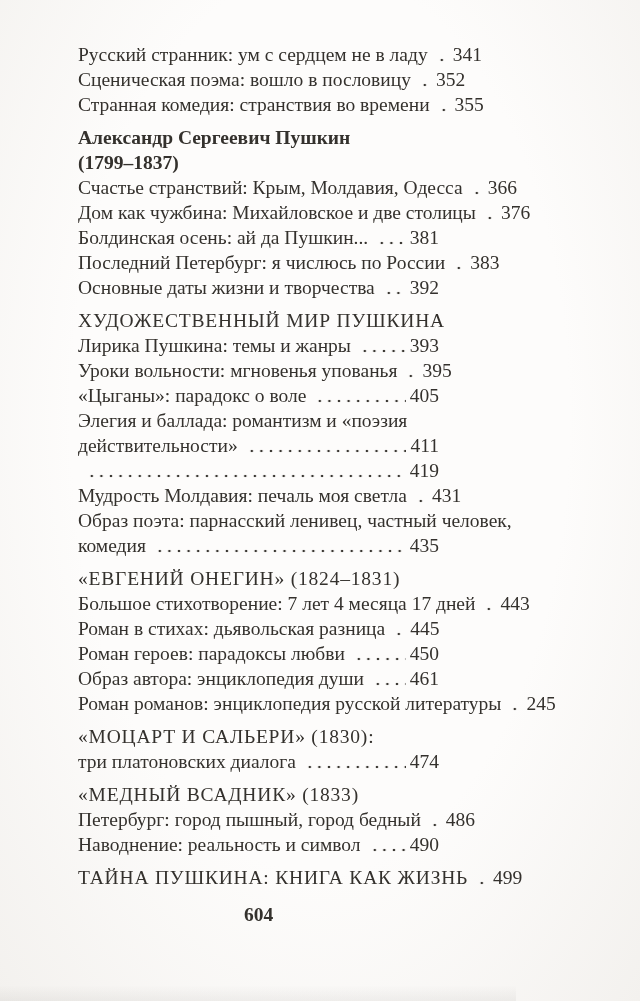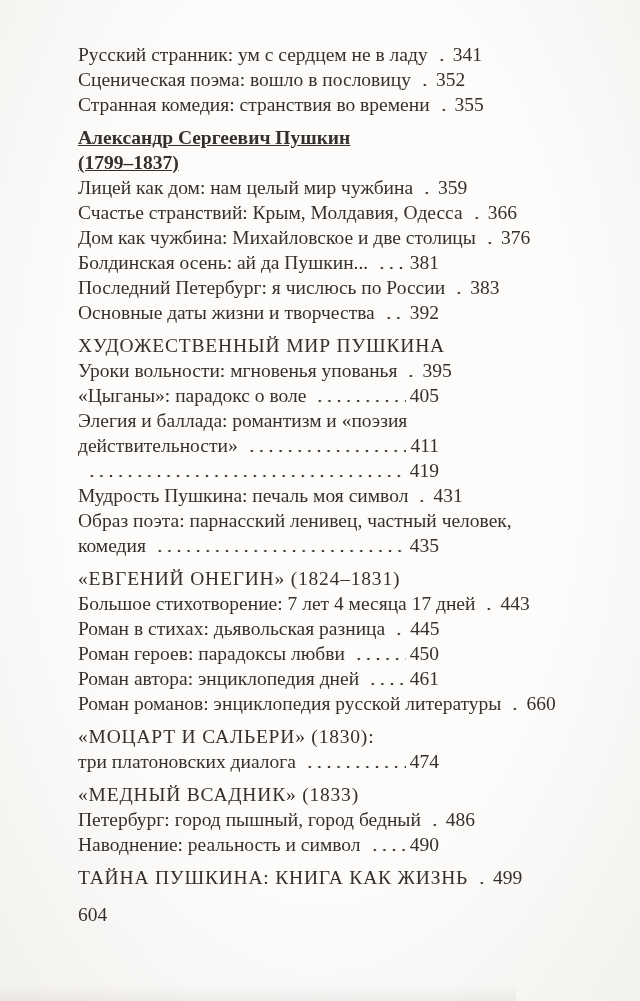--- a/index.html
+++ b/index.html
@@ -26,21 +26,21 @@
   .page::after {
     content: "";
     position: absolute;
     left: 0; right: 0; bottom: 0;
     height: 16px;
     background: linear-gradient(to bottom, rgba(60,55,50,0), rgba(60,55,50,0.06));
     pointer-events: none;
   }
   .toc-block { margin-top: 8px; }
   .toc-block:first-child { margin-top: 0; }
-  .heading.bold { font-weight: bold; text-decoration: underline; }
+  .heading.bold { font-weight: bold; }
   .heading.caps { letter-spacing: 0.8px; }
   .entry.caps .t { letter-spacing: 0.8px; }
   .row {
     display: flex;
     align-items: baseline;
     height: 25px;
   }
   .t {
     flex: 0 1 auto;
     white-space: pre;
@@ -51,21 +51,22 @@
     align-self: stretch;
     margin: 0 4px 0 7px;
     background-image: radial-gradient(circle, #3b3833 1.15px, rgba(59,56,51,0) 1.6px);
     background-size: 9.6px 4px;
     background-repeat: repeat-x;
     background-position: left 2px bottom 5px;
   }
   .pg { flex: 0 0 auto; }
   .footer {
     margin-top: 12px;
-    font-weight: normal;
+    text-align: center;
+    font-weight: bold;
   }
 </style>
 </head>
 <body>
 
 <div class="page">
   <main>
       <section class="toc-block">
         <div class="entry">
           <div class="row">
@@ -93,27 +94,20 @@
         <div class="heading bold">
           <div class="row">
             <span class="t">Александр Сергеевич Пушкин</span>
           </div>
           <div class="row">
             <span class="t">(1799–1837)</span>
           </div>
         </div>
         <div class="entry">
           <div class="row">
-            <span class="t">Лицей как дом: нам целый мир чужбина</span>
-            <span class="leader"></span>
-            <span class="pg">359</span>
-          </div>
-        </div>
-        <div class="entry">
-          <div class="row">
             <span class="t">Счастье странствий: Крым, Молдавия, Одесса</span>
             <span class="leader"></span>
             <span class="pg">366</span>
           </div>
         </div>
         <div class="entry">
           <div class="row">
             <span class="t">Дом как чужбина: Михайловское и две столицы</span>
             <span class="leader"></span>
             <span class="pg">376</span>
@@ -142,20 +136,27 @@
         </div>
       </section>
       <section class="toc-block">
         <div class="heading caps">
           <div class="row">
             <span class="t">ХУДОЖЕСТВЕННЫЙ МИР ПУШКИНА</span>
           </div>
         </div>
         <div class="entry">
           <div class="row">
+            <span class="t">Лирика Пушкина: темы и жанры</span>
+            <span class="leader"></span>
+            <span class="pg">393</span>
+          </div>
+        </div>
+        <div class="entry">
+          <div class="row">
             <span class="t">Уроки вольности: мгновенья упованья</span>
             <span class="leader"></span>
             <span class="pg">395</span>
           </div>
         </div>
         <div class="entry">
           <div class="row">
             <span class="t">«Цыганы»: парадокс о воле</span>
             <span class="leader"></span>
             <span class="pg">405</span>
@@ -172,21 +173,21 @@
           </div>
         </div>
         <div class="entry">
           <div class="row">
             <span class="leader"></span>
             <span class="pg">419</span>
           </div>
         </div>
         <div class="entry">
           <div class="row">
-            <span class="t">Мудрость Пушкина: печаль моя символ</span>
+            <span class="t">Мудрость Молдавия: печаль моя светла</span>
             <span class="leader"></span>
             <span class="pg">431</span>
           </div>
         </div>
         <div class="entry">
           <div class="row">
             <span class="t">Образ поэта: парнасский ленивец, частный человек,</span>
           </div>
           <div class="row">
             <span class="t">комедия</span>
@@ -217,30 +218,30 @@
         </div>
         <div class="entry">
           <div class="row">
             <span class="t">Роман героев: парадоксы любви</span>
             <span class="leader"></span>
             <span class="pg">450</span>
           </div>
         </div>
         <div class="entry">
           <div class="row">
-            <span class="t">Роман автора: энциклопедия дней</span>
+            <span class="t">Образ автора: энциклопедия души</span>
             <span class="leader"></span>
             <span class="pg">461</span>
           </div>
         </div>
         <div class="entry">
           <div class="row">
             <span class="t">Роман романов: энциклопедия русской литературы</span>
             <span class="leader"></span>
-            <span class="pg">660</span>
+            <span class="pg">245</span>
           </div>
         </div>
       </section>
       <section class="toc-block">
         <div class="heading caps">
           <div class="row">
             <span class="t">«МОЦАРТ И САЛЬЕРИ» (1830):</span>
           </div>
         </div>
         <div class="entry">

